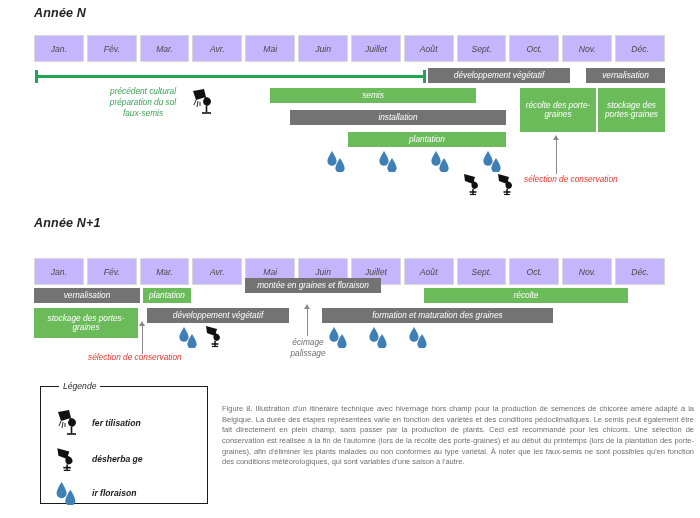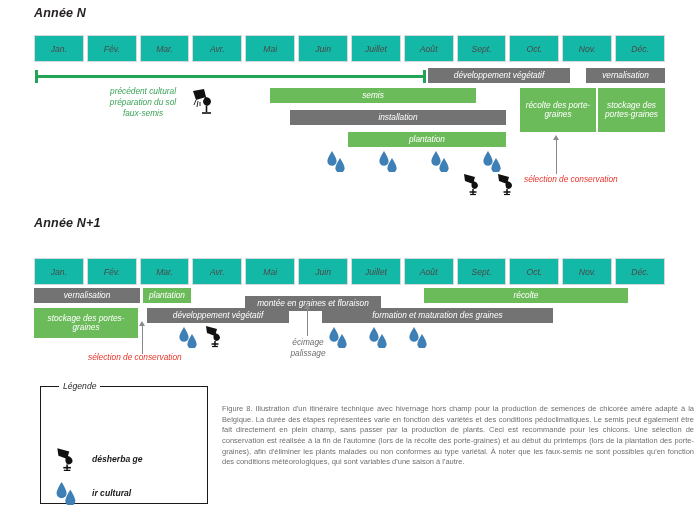--- a/index.html
+++ b/index.html
@@ -16,21 +16,21 @@
     position:absolute;
     font-size:12.5px;
     font-weight:bold;
     font-style:italic;
     color:#231f20;
     letter-spacing:.2px;
   }
   .months{ position:absolute; left:34px; width:631px; height:27px; display:flex; gap:3px; }
   .month{
     flex:1 1 0;
-    background:#14b8a6;
+    background:#c4b5fd;
     border:1px solid #d8d8d8;
     display:flex; align-items:center; justify-content:center;
     font-size:8.6px; font-style:italic; color:#4a4a4a;
   }
   .bar{
     position:absolute;
     height:15px;
     display:flex; align-items:center; justify-content:center;
     font-size:8.3px; font-style:italic; color:#ffffff;
     text-align:center; line-height:1.12;
@@ -186,21 +186,21 @@
   <div class="month">Juillet</div>
   <div class="month">Août</div>
   <div class="month">Sept.</div>
   <div class="month">Oct.</div>
   <div class="month">Nov.</div>
   <div class="month">Déc.</div>
 </div>
 
 <div class="bar grey" style="left:34px; top:288px; width:106px;">vernalisation</div>
 <div class="bar green" style="left:143px; top:288px; width:48px;">plantation</div>
-<div class="bar grey" style="left:245px; top:296px; width:136px;">montée en graines et floraison</div>
+<div class="bar grey" style="left:245px; top:278px; width:136px;">montée en graines et floraison</div>
 <div class="bar green" style="left:424px; top:288px; width:204px;">récolte</div>
 
 <div class="bar green tall2" style="left:34px; top:308px; width:104px;">stockage des portes-graines</div>
 <div class="bar grey" style="left:147px; top:308px; width:142px;">développement végétatif</div>
 <div class="bar grey" style="left:322px; top:308px; width:231px;">formation et maturation des graines</div>
 
 <div class="arrow-head" style="left:139px; top:321px;"></div>
 <div class="arrow-up" style="left:142px; top:326px; height:28px;"></div>
 <div class="lbl red-txt" style="left:88px; top:352px; width:150px; text-align:left;">sélection de conservation</div>
 
@@ -242,20 +242,32 @@
     <path d="M11 9 Q16 10 16 14 Q15 17 12 17 Q9 16 9.5 12 Z" fill="#111"></path>
     <path d="M11 17 L11 22" stroke="#111" stroke-width="1.5"></path>
     <path d="M7.5 20 L14.5 20" stroke="#111" stroke-width="1.5"></path>
     <path d="M8 22.5 L14 22.5" stroke="#111" stroke-width="1.2"></path>
   </svg>
 </div>
 
 <div class="legend">
   <div class="legend-title">Légende</div>
 
+  <div class="legend-row" style="top:22px;">
+    <span>
+      <svg width="26" height="28" viewBox="0 0 26 28">
+        <path d="M3 3 L14 1 L16 9 L6 12 Z" fill="#111"></path>
+        <path d="M15 9 Q20 9 21 13 Q21 17 17 18 Q13 17 13 13 Z" fill="#111"></path>
+        <path d="M16.5 18 L16.5 24" stroke="#111" stroke-width="1.6"></path>
+        <path d="M12 25 L21 25" stroke="#111" stroke-width="1.6"></path>
+        <path d="M6 12 L4 17 M8 13 L7 19 M10 14 L10 18" stroke="#111" stroke-width="0.9"></path>
+      </svg>
+    </span>
+    <span class="ltext">fer tilisation</span>
+  </div>
 
   <div class="legend-row" style="top:59px;">
     <span style="width:26px; display:inline-block;">
       <svg width="22" height="26" viewBox="0 0 20 24">
         <path d="M2 2 L13 5 L11 12 L3 9 Z" fill="#111"></path>
         <path d="M11 9 Q16 10 16 14 Q15 17 12 17 Q9 16 9.5 12 Z" fill="#111"></path>
         <path d="M11 17 L11 22" stroke="#111" stroke-width="1.5"></path>
         <path d="M7.5 20 L14.5 20" stroke="#111" stroke-width="1.5"></path>
         <path d="M8 22.5 L14 22.5" stroke="#111" stroke-width="1.2"></path>
       </svg>
@@ -263,17 +275,17 @@
     <span class="ltext">désherba ge</span>
   </div>
 
   <div class="legend-row" style="top:94px;">
     <span style="width:26px; display:inline-block;">
       <svg width="23" height="24" viewBox="0 0 21 22">
         <path d="M6 1 C6 1 1.4 8 1.4 11.2 A4.6 4.6 0 0 0 10.6 11.2 C10.6 8 6 1 6 1 Z" fill="#3e7fb5"></path>
         <path d="M14 8 C14 8 9.4 15 9.4 18.2 A4.6 4.6 0 0 0 18.6 18.2 C18.6 15 14 8 14 8 Z" fill="#3e7fb5"></path>
       </svg>
     </span>
-    <span class="ltext">ir cultural</span>
+    <span class="ltext">ir floraison</span>
   </div>
 </div>
 
 <div class="caption">Figure 8. Illustration d'un itinéraire technique avec hivernage hors champ pour la production de semences de chicorée amère adapté à la Belgique. La durée des étapes représentées varie en fonction des variétés et des conditions pédoclimatiques. Le semis peut également être fait directement en plein champ, sans passer par la production de plants. Ceci est recommandé pour les chicons. Une sélection de conservation est réalisée à la fin de l'automne (lors de la récolte des porte-graines) et au début du printemps (lors de la plantation des porte-graines), afin d'éliminer les plants malades ou non conformes au type variétal. À noter que les faux-semis ne sont possibles qu'en fonction des conditions météorologiques, qui sont variables d'une saison à l'autre.</div>
 
 </body></html>

